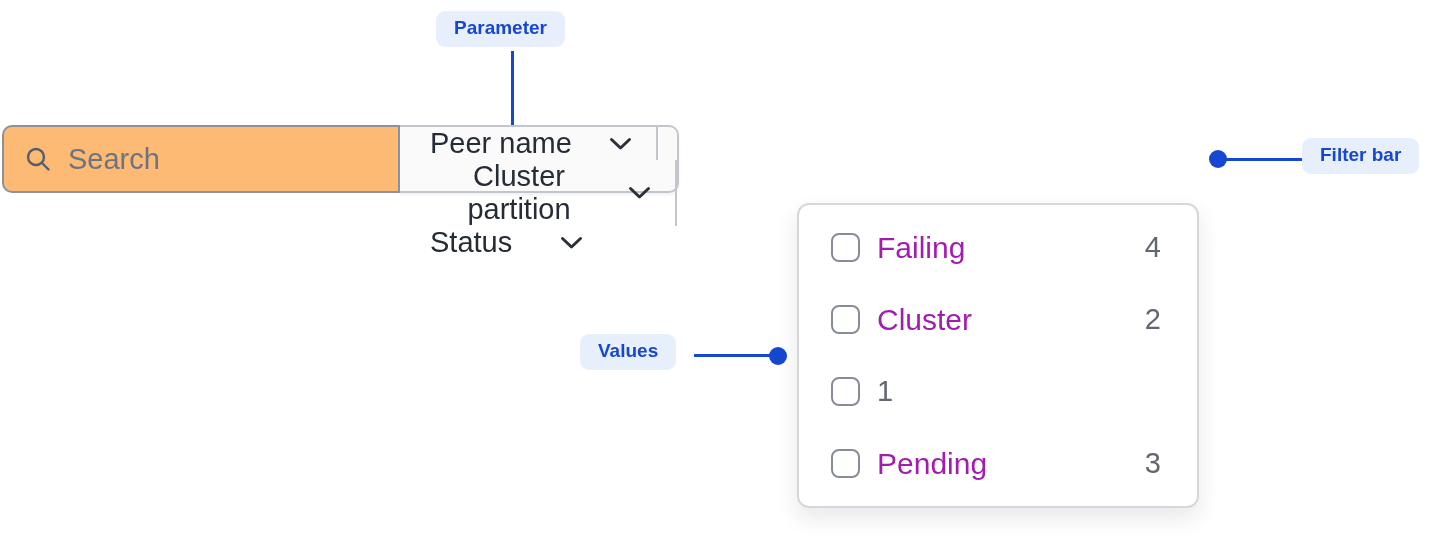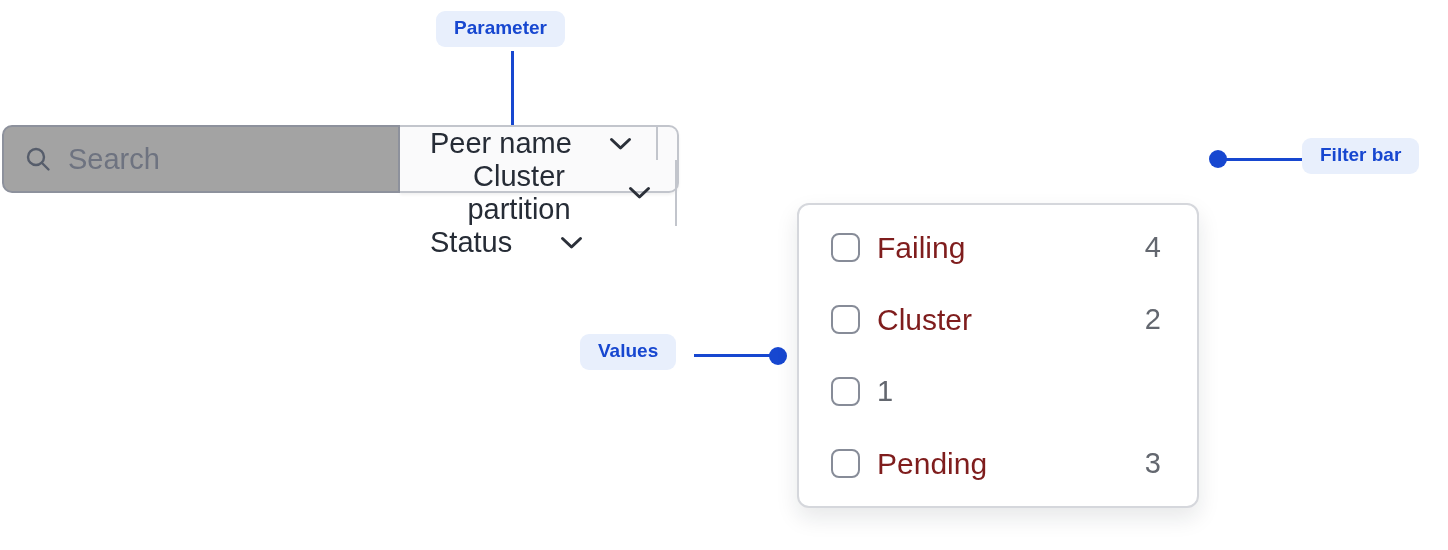--- a/index.html
+++ b/index.html
@@ -37,21 +37,21 @@
   
   .filter-bar {
     position: absolute;
     left: 2px; top: 125px;
     height: 68px;
     display: flex;
     align-items: stretch;
   }
   .search-box {
     width: 398px;
-    background: #a3a3a3;
+    background: #fdba74;
     border: 2px solid #8d919c;
     border-radius: 10px 0 0 10px;
     display: flex;
     align-items: center;
     padding-left: 20px;
     gap: 16px;
     z-index: 2;
   }
   .search-box input {
     border: none;
@@ -117,21 +117,21 @@
     width: 29px; height: 29px;
     border: 2px solid #878c98;
     border-radius: 8px;
     background: #ffffff;
     margin: 0 17px 0 0;
     cursor: pointer;
     flex: 0 0 auto;
   }
   .option-label {
     font-size: 30px;
-    color: #7f1d1d;
+    color: #a21caf;
     flex: 1 1 auto;
   }
   .option-count {
     font-size: 29px;
     color: #63676f;
     flex: 0 0 auto;
   }
 
   svg { display: block; }
 </style>

